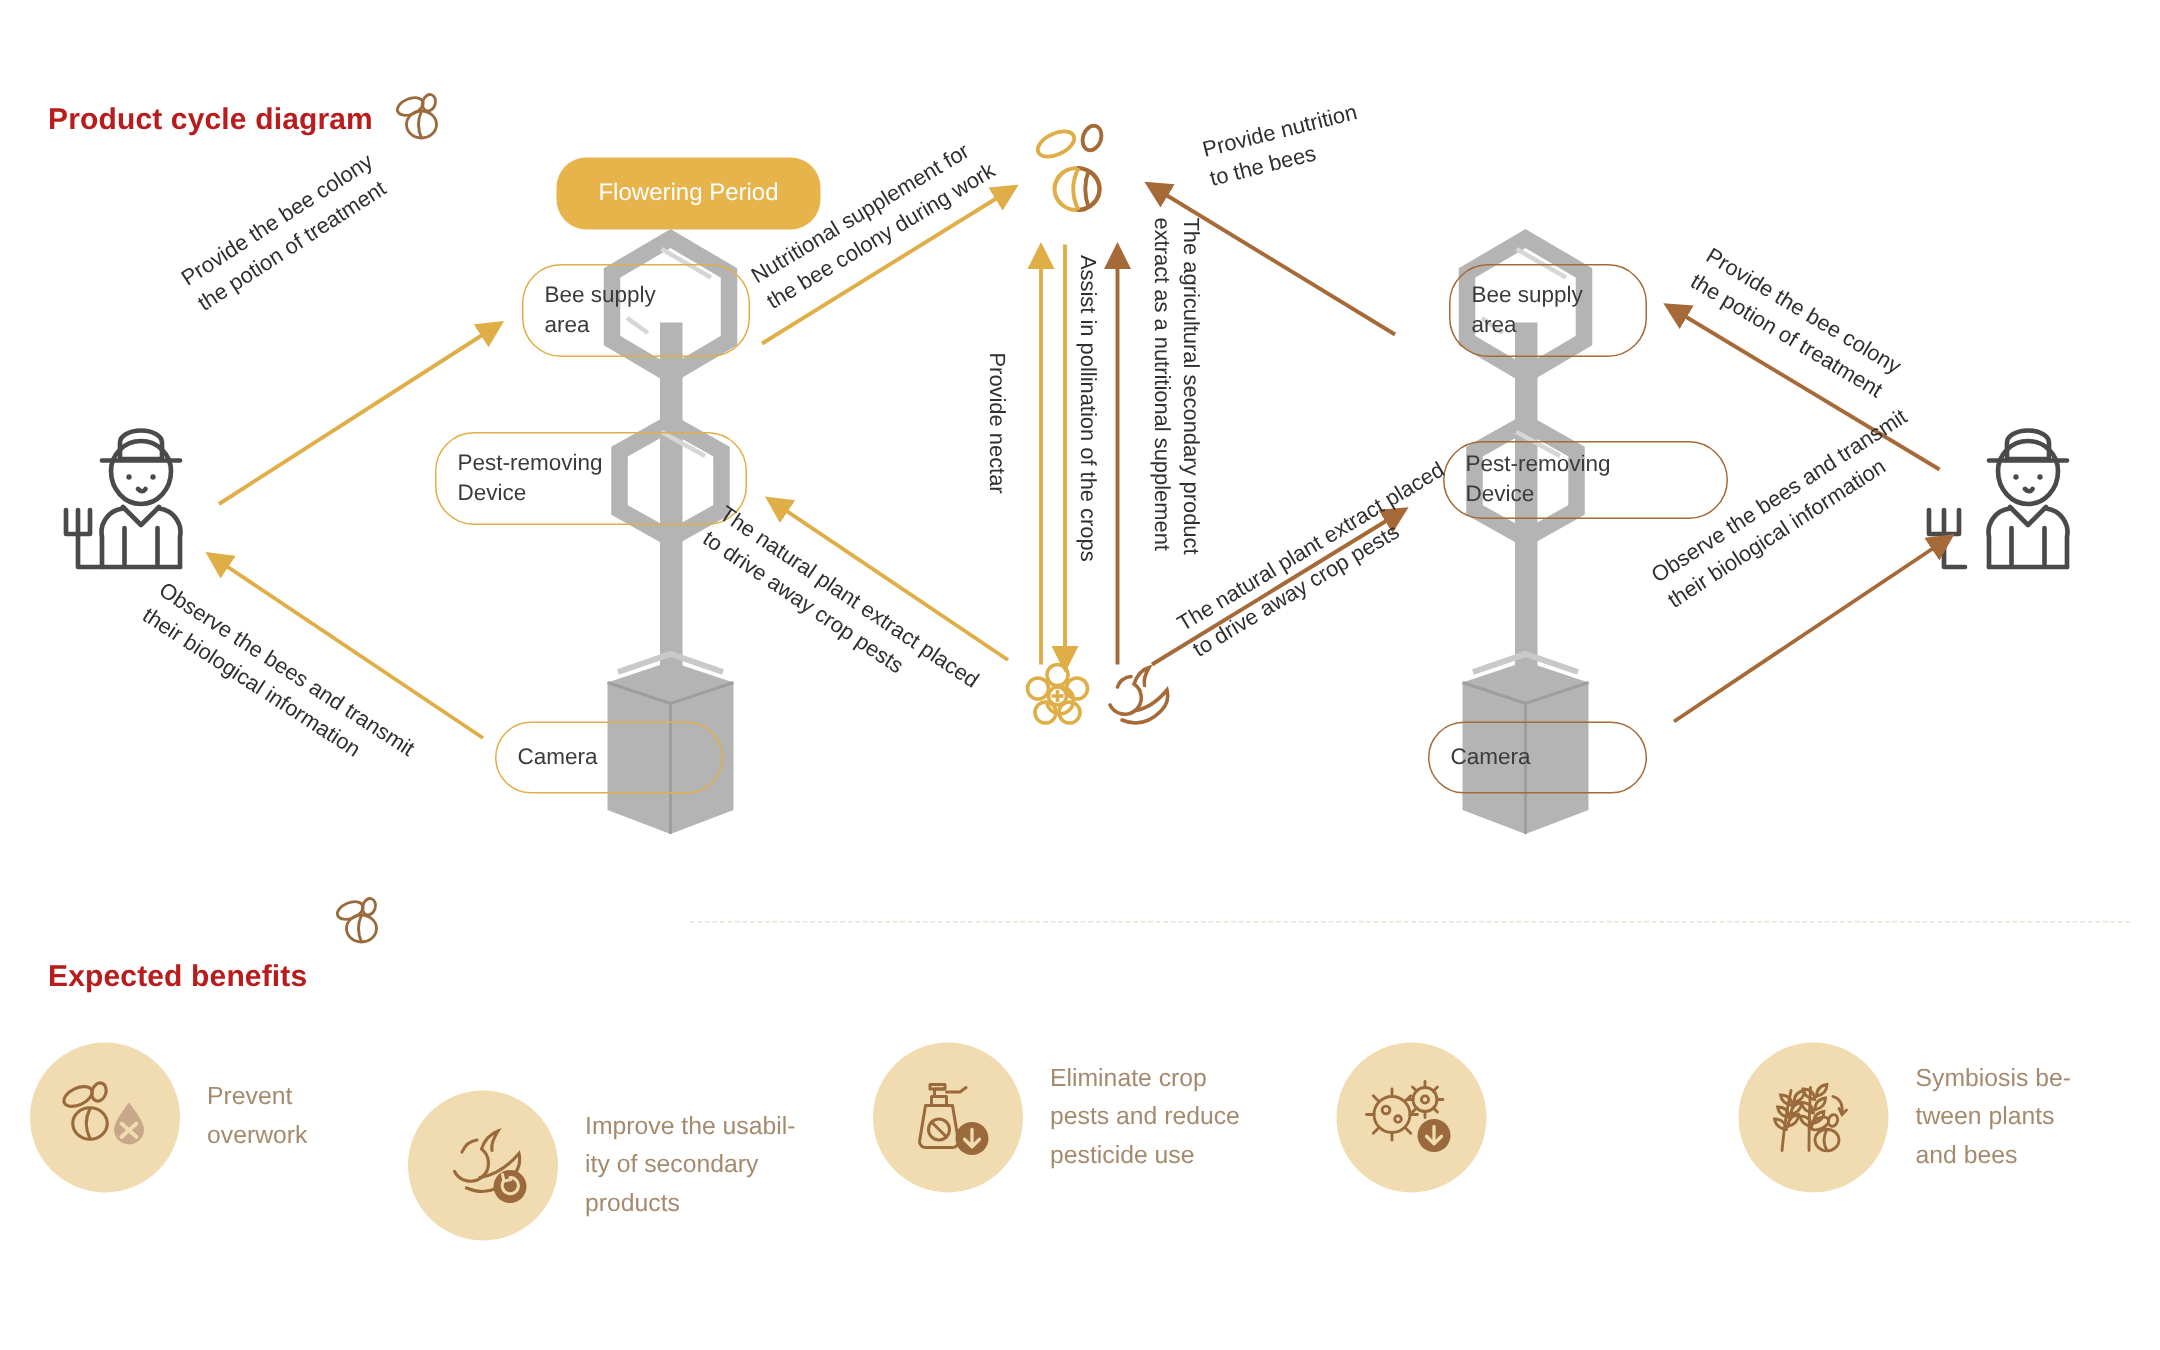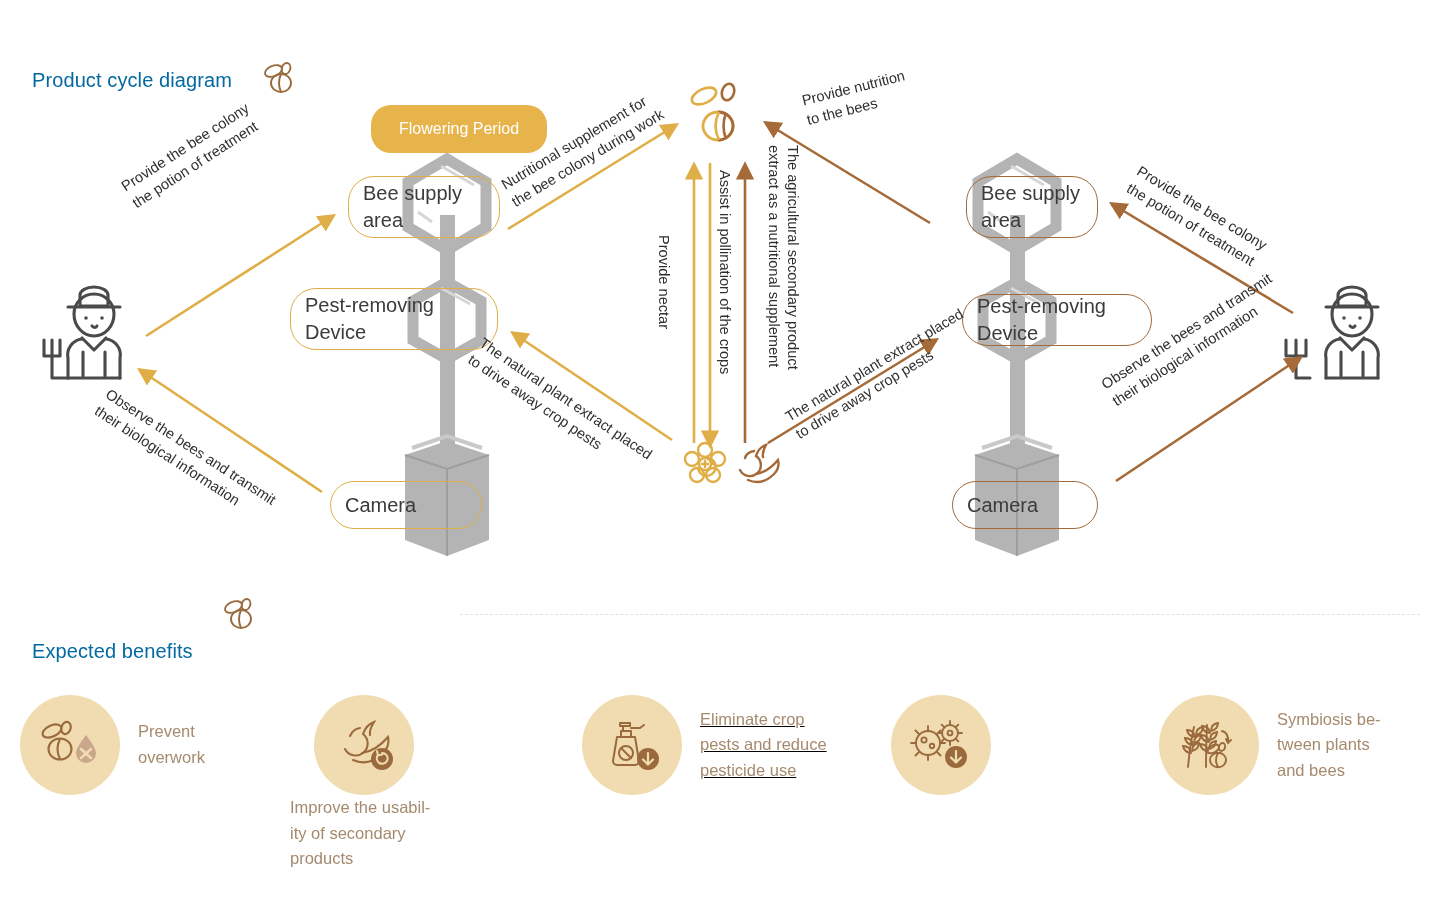--- a/index.html
+++ b/index.html
@@ -5,21 +5,21 @@
   html,body{margin:0;padding:0;}
   body{
     width:1440px;height:900px;background:#ffffff;
     font-family:"Liberation Sans", sans-serif;
     overflow:hidden;position:relative;
   }
   .stage{position:absolute;inset:0;width:1440px;height:900px;}
 
   
   .sec-title{
-    position:absolute;font-weight:normal;font-size:20px;color:#0369a1;
+    position:absolute;font-weight:bold;font-size:20px;color:#b91c1c;
     letter-spacing:.1px;white-space:nowrap;
   }
   #title-cycle{left:32px;top:69px;}
   #title-benefits{left:32px;top:604px;margin-top:36px;}
   .title-bee{position:absolute;}
   #bee-cycle{left:262px;top:62px;}
   #bee-benefits{left:222px;top:598px;}
 
   .dashline{
     position:absolute;left:460px;top:614px;width:960px;height:1px;
@@ -32,21 +32,21 @@
     display:flex;align-items:center;justify-content:center;
     height:48px;white-space:nowrap;
   }
   #badge-flowering{left:371px;top:105px;width:176px;background:#E7B44C;}
   #badge-nonflowering{left:900px;top:101px;width:208px;background:#B0763F;}
 
   
   .pill{
     position:absolute;border-radius:26px;background:transparent;
     display:flex;flex-direction:column;justify-content:center;
-    font-size:20px;color:#3b3b3b;line-height:1.35;
+    font-size:15px;color:#3b3b3b;line-height:1.35;
     padding:6px 14px;box-sizing:border-box;
   }
   .pill.y{border:1.6px solid #E0AE47;}
   .pill.b{border:1.6px solid #A56A38;}
 
   
   #pill-l-bee{left:348px;top:176px;width:152px;height:62px;}
   #pill-l-pest{left:290px;top:288px;width:208px;height:62px;}
   #pill-l-cam{left:330px;top:481px;width:152px;height:48px;justify-content:center;}
   
@@ -270,39 +270,39 @@
         <ellipse cx="21" cy="30" rx="11.5" ry="10.5" fill="none" stroke="#9A6A3C" stroke-width="2.1"></ellipse>
         <path d="M21 20 Q16 30 21 40" fill="none" stroke="#9A6A3C" stroke-width="2.1"></path>
         <path d="M47 16 Q57 29 57 34 a10 10 0 0 1 -20 0 Q37 29 47 16 Z" fill="#C8A78A"></path>
         <path d="M42 30 L52 39 M52 30 L42 39" stroke="#F0DCB0" stroke-width="2.6" fill="none" stroke-linecap="round"></path>
       </svg>
     </div>
     <div class="ben-txt" style="white-space:pre-line">Prevent
 overwork</div>
   </div>
 
-  <div class="ben" style="left:272px;top:695px;flex-direction:column;">
+  <div class="ben" style="left:272px;top:727px;">
     <div class="ben-circ">
       <svg width="62" height="52" viewBox="0 0 62 52">
         <g stroke="#9A6A3C" stroke-width="2.1" fill="none" stroke-linecap="round">
           <path d="M12 30 a12 12 0 1 0 18 -15 q3 -9 11 -12 q-5 8 -4 13"></path>
           <path d="M20 41 q16 7 30 -7 q7 -7 5 -16 q-12 14 -26 16"></path>
           <path d="M17 17 q3 -7 10 -8"></path>
         </g>
         <circle cx="49" cy="40" r="11" fill="#9A6A3C"></circle>
         <path d="M45 36 a5.4 5.4 0 1 0 4 -2" fill="none" stroke="#F0DCB0" stroke-width="2" stroke-linecap="round"></path>
         <path d="M44 32 l1 4.4 l4.4 -1" fill="none" stroke="#F0DCB0" stroke-width="2" stroke-linecap="round"></path>
       </svg>
     </div>
     <div class="ben-txt" style="white-space:pre-line">Improve the usabil-
 ity of secondary
 products</div>
   </div>
 
-  <div class="ben" style="left:582px;top:695px;text-decoration:underline;">
+  <div class="ben" style="left:582px;top:695px;">
     <div class="ben-circ">
       <svg width="58" height="56" viewBox="0 0 58 56">
         <g stroke="#9A6A3C" stroke-width="2" fill="none" stroke-linejoin="round" stroke-linecap="round">
           <path d="M14 20 L10 44 a4 4 0 0 0 4 4 h18 a4 4 0 0 0 4 -4 L32 20 Z"></path>
           <path d="M18 20 v-6 h10 v6"></path>
           <path d="M20 14 v-5 h6"></path>
           <path d="M17 6 h10 v3 h-10 z"></path>
           <path d="M28 11 h9 l4 -3"></path>
           <circle cx="23" cy="36" r="7"></circle>
           <path d="M18 31 L28 41"></path>

